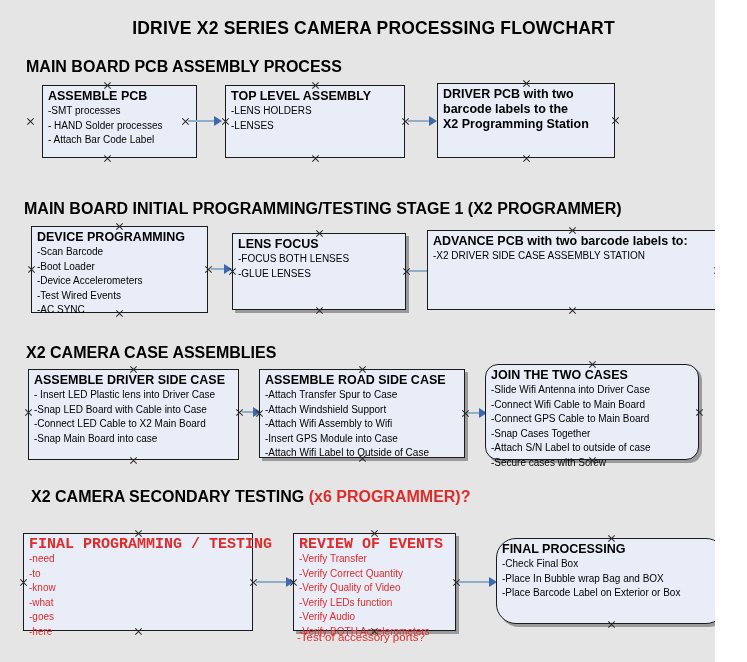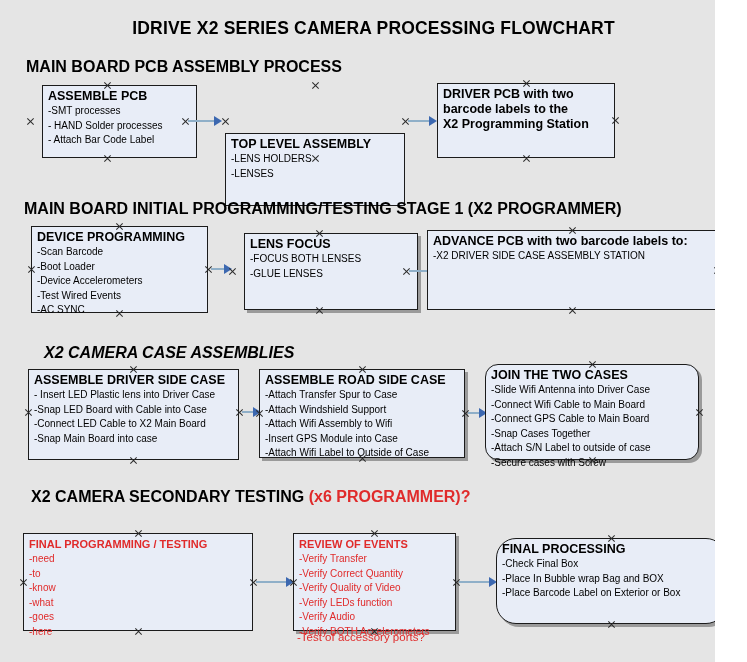--- a/index.html
+++ b/index.html
@@ -61,21 +61,21 @@
     white-space: nowrap;
   }
   .box .b-line {
     font-size: 10px;
     font-weight: normal;
     color: #000000;
     line-height: 14.5px;
     white-space: nowrap;
   }
   
-  .box.red .b-title { color: #E02B2B; font-size: 11px; }
+  .box.red .b-title { color: #E02B2B; font-size: 15px; font-family: Liberation Mono, monospace; }
   .box.red .b-line  { color: #E02B2B; }
 
   
   .overflow-line {
     position: absolute;
     font-size: 11.5px;
     color: #E02B2B;
     line-height: 14.5px;
     white-space: nowrap;
   }
@@ -143,21 +143,21 @@
   <div class="xmark" style="left:107px; top:85px;"></div>
   <div class="xmark" style="left:107px; top:158px;"></div>
   <div class="xmark" style="left:30px; top:121px;"></div>
   <div class="xmark" style="left:185px; top:121px;"></div>
 
   <div class="arrow" style="left:188px; top:116px; width:36px;">
     <div class="shaft" style="width:28px;"></div>
     <div class="head" style="left:26px;"></div>
   </div>
 
-  <div class="box" style="left:225px; top:85px; width:180px; height:73px;margin-top:48px;">
+  <div class="box" style="left:225px; top:85px; width:180px; height:73px;">
     <div class="b-title">TOP LEVEL ASSEMBLY</div>
     <div class="b-line">-LENS HOLDERS</div>
     <div class="b-line">-LENSES</div>
   </div>
   <div class="xmark" style="left:315px; top:85px;"></div>
   <div class="xmark" style="left:315px; top:158px;"></div>
   <div class="xmark" style="left:225px; top:121px;"></div>
   <div class="xmark" style="left:405px; top:121px;"></div>
 
   <div class="arrow" style="left:408px; top:116px; width:32px;">
@@ -189,21 +189,21 @@
   <div class="xmark" style="left:119px; top:226px;"></div>
   <div class="xmark" style="left:119px; top:313px;"></div>
   <div class="xmark" style="left:31px; top:269px;"></div>
   <div class="xmark" style="left:208px; top:269px;"></div>
 
   <div class="arrow" style="left:211px; top:264px; width:24px;">
     <div class="shaft" style="width:15px;"></div>
     <div class="head" style="left:13px;"></div>
   </div>
 
-  <div class="box shadowed" style="left:244px; top:233px; width:174px; height:77px;">
+  <div class="box shadowed" style="left:232px; top:233px; width:174px; height:77px;">
     <div class="b-title">LENS FOCUS</div>
     <div class="b-line">-FOCUS BOTH LENSES</div>
     <div class="b-line">-GLUE LENSES</div>
   </div>
   <div class="xmark" style="left:319px; top:233px;"></div>
   <div class="xmark" style="left:319px; top:310px;"></div>
   <div class="xmark" style="left:232px; top:271px;"></div>
   <div class="xmark" style="left:406px; top:271px;"></div>
 
   <div class="arrow" style="left:409px; top:266px; width:30px;">
@@ -212,21 +212,21 @@
   </div>
 
   <div class="box" style="left:427px; top:230px; width:290px; height:80px;">
     <div class="b-title">ADVANCE PCB with two barcode labels to:</div>
     <div class="b-line">-X2 DRIVER  SIDE  CASE  ASSEMBLY STATION</div>
   </div>
   <div class="xmark" style="left:572px; top:230px;"></div>
   <div class="xmark" style="left:572px; top:310px;"></div>
   <div class="xmark" style="left:717px; top:270px;"></div>
 
-  <div class="section-head" style="left:44px; top:344px;font-style:italic;">
+  <div class="section-head" style="left:26px; top:344px;">
     <span>X2 CAMERA CASE ASSEMBLIES</span>
   </div>
 
   <div class="box" style="left:28px; top:369px; width:211px; height:91px;">
     <div class="b-title">ASSEMBLE DRIVER SIDE CASE</div>
     <div class="b-line">- Insert LED Plastic lens into Driver Case</div>
     <div class="b-line">-Snap LED Board with Cable into Case</div>
     <div class="b-line">-Connect LED Cable to X2 Main Board</div>
     <div class="b-line">-Snap Main Board into case</div>
   </div>

